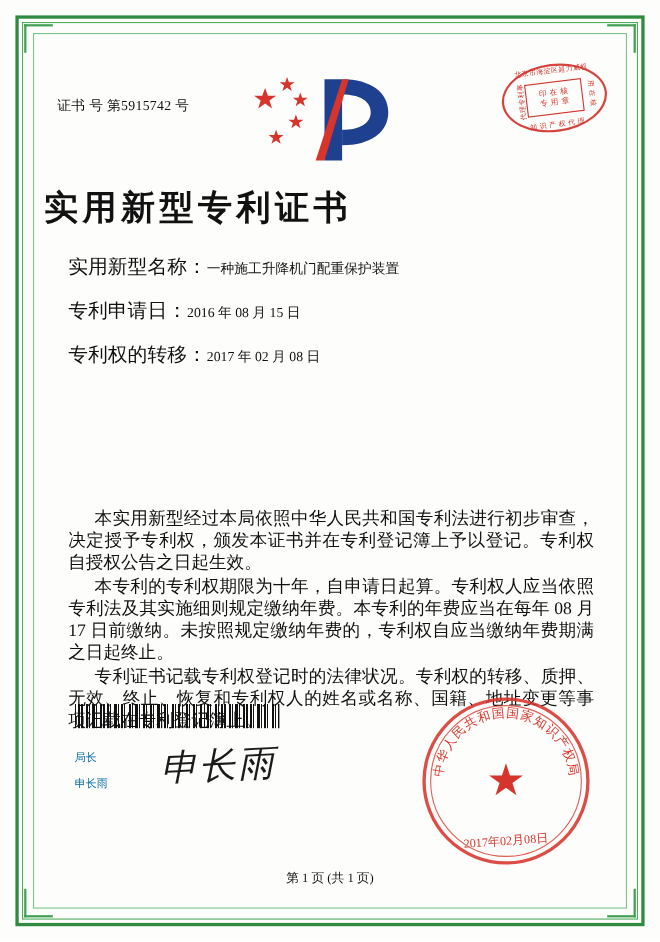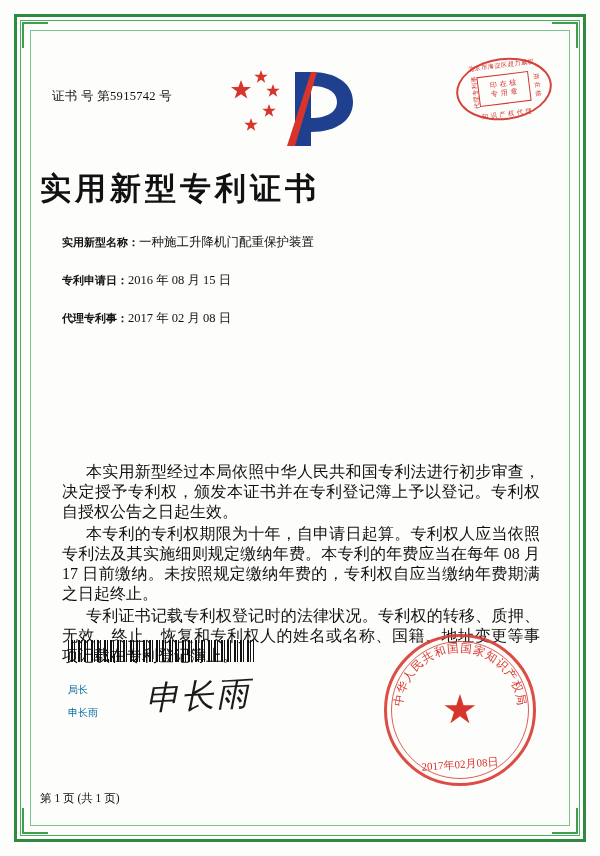--- a/index.html
+++ b/index.html
@@ -152,22 +152,21 @@
   .field-row {
     font-size: 12.5px;
     line-height: 16px;
     color: #111;
     margin-bottom: 22px;
     white-space: nowrap;
     overflow: hidden;
   }
   .field-label {
     display: inline-block;
-    font-size: 11px;
-    font-weight: bold;
+    font-size: 18px;
   }
   .field-value {
     display: inline;
     font-size: 12.5px;
   }
 
   
   .paragraphs {
     position: absolute;
     left: 22px;
@@ -269,20 +268,21 @@
     font-size: 11px;
     white-space: nowrap;
     font-family: "Liberation Serif", serif;
   }
 
   
   .footer {
     position: absolute;
     left: 0; right: 0;
     bottom: 10px;
+    text-align: center;
     font-size: 11.5px;
     color: #111;
   }
 </style>
 </head>
 <body>
 
 <div class="page">
 
   <div class="frame-outer"></div>
@@ -330,21 +330,21 @@
     <div class="doc-title">实用新型专利证书</div>
 
     <div class="fields">
       <div class="field-row">
         <span class="field-label">实用新型名称：</span><span class="field-value">一种施工升降机门配重保护装置</span>
       </div>
       <div class="field-row">
         <span class="field-label">专利申请日：</span><span class="field-value">2016 年 08 月 15 日</span>
       </div>
       <div class="field-row">
-        <span class="field-label">代理专利事：</span><span class="field-value">2017 年 02 月 08 日</span>
+        <span class="field-label">专利权的转移：</span><span class="field-value">2017 年 02 月 08 日</span>
       </div>
     </div>
 
     <div class="paragraphs">
       <p class="para">本实用新型经过本局依照中华人民共和国专利法进行初步审查，决定授予专利权，颁发本证书并在专利登记簿上予以登记。专利权自授权公告之日起生效。</p>
       <p class="para">本专利的专利权期限为十年，自申请日起算。专利权人应当依照专利法及其实施细则规定缴纳年费。本专利的年费应当在每年 08 月 17 日前缴纳。未按照规定缴纳年费的，专利权自应当缴纳年费期满之日起终止。</p>
       <p class="para">专利证书记载专利权登记时的法律状况。专利权的转移、质押、无效、终止、恢复和专利权人的姓名或名称、国籍、地址变更等事项记载在专利登记簿上。</p>
     </div>
 
     <div class="barcode"></div>

